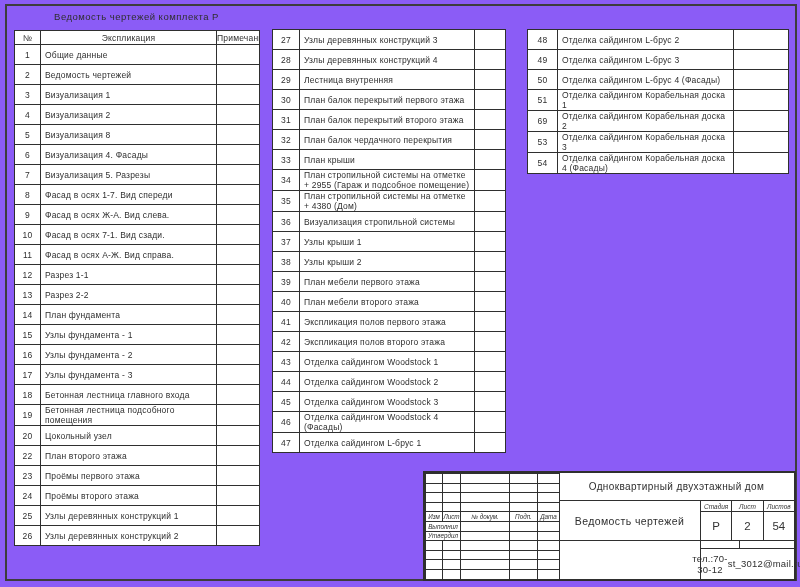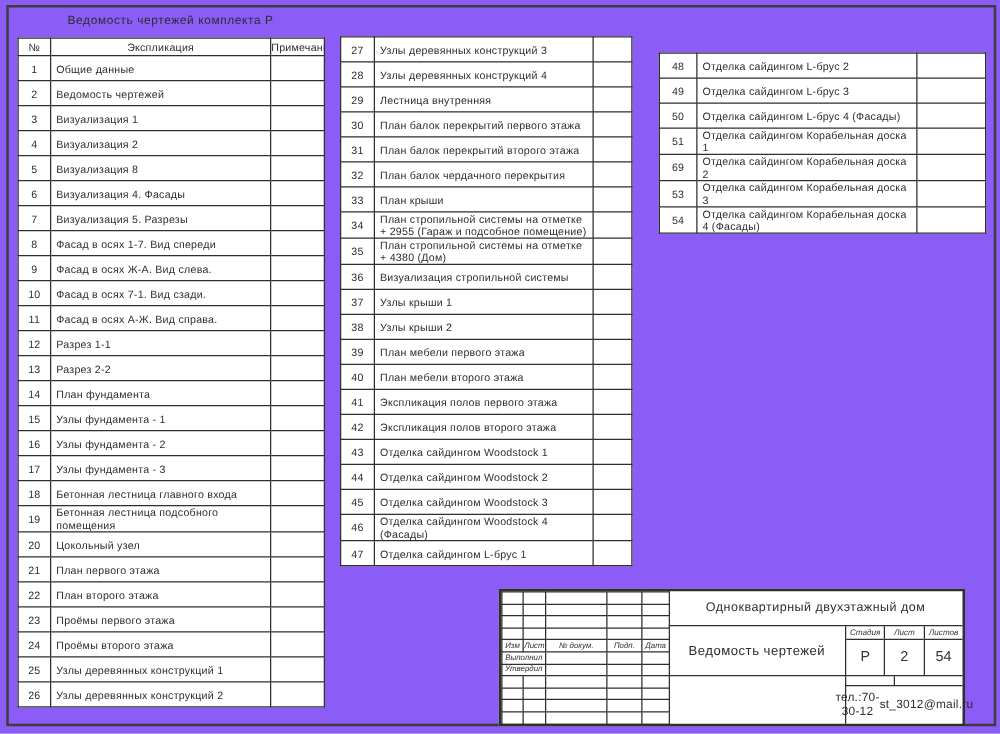--- a/index.html
+++ b/index.html
@@ -18,24 +18,24 @@
   .dtable { position:absolute; border-collapse:collapse; table-layout:fixed; background:#fff; }
   .dtable td, .dtable th { border:1.5px solid #2f2f2f; font-size:8.5px; font-weight:normal;
     color:#2e2e2e; letter-spacing:.2px; overflow:hidden; }
   .dtable thead tr { height:14px; }
   .dtable tbody tr { height:20px; }
   .dtable td.num { text-align:center; padding:0 1px; }
   .dtable td.name { text-align:left; padding:0 4px; line-height:10px; }
   .dtable td.note { padding:0; }
   .t1 { left:14px;  top:30px; width:245px; }
   .t2 { left:272px; top:29px; width:233px; }
-  .t3 { left:527px; top:42px; width:261px; }
+  .t3 { left:527px; top:29px; width:261px; }
 
   
-  .stamp { position:absolute; left:399px; top:471px; width:373px; height:110px;
+  .stamp { position:absolute; left:423px; top:471px; width:373px; height:110px;
     border:2px solid #2f2f2f; background:#fff; }
   .sgrid { position:absolute; left:0; top:0; width:134px; height:106px;
     border-collapse:collapse; table-layout:fixed; }
   .sgrid td { border:1px solid #2f2f2f; font-size:6.3px; font-style:italic;
     color:#2e2e2e; text-align:center; overflow:hidden; white-space:nowrap; }
   .sgrid tr { height:9.6px; }
   .scell { position:absolute; display:flex; align-items:center; justify-content:center;
     text-align:center; color:#2e2e2e; }
   .cell-project { left:134px; top:0; width:235px; height:28px;
     border-bottom:1px solid #2f2f2f; font-size:10px; letter-spacing:.4px; }
@@ -193,25 +193,20 @@
           <td class="name">Бетонная лестница подсобного помещения</td>
           <td class="note"></td>
         </tr>
 
         <tr>
           <td class="num">20</td>
           <td class="name">Цокольный узел</td>
           <td class="note"></td>
         </tr>
 
-        <tr>
-          <td class="num">21</td>
-          <td class="name">План первого этажа</td>
-          <td class="note"></td>
-        </tr>
 
         <tr>
           <td class="num">22</td>
           <td class="name">План второго этажа</td>
           <td class="note"></td>
         </tr>
 
         <tr>
           <td class="num">23</td>
           <td class="name">Проёмы первого этажа</td>

